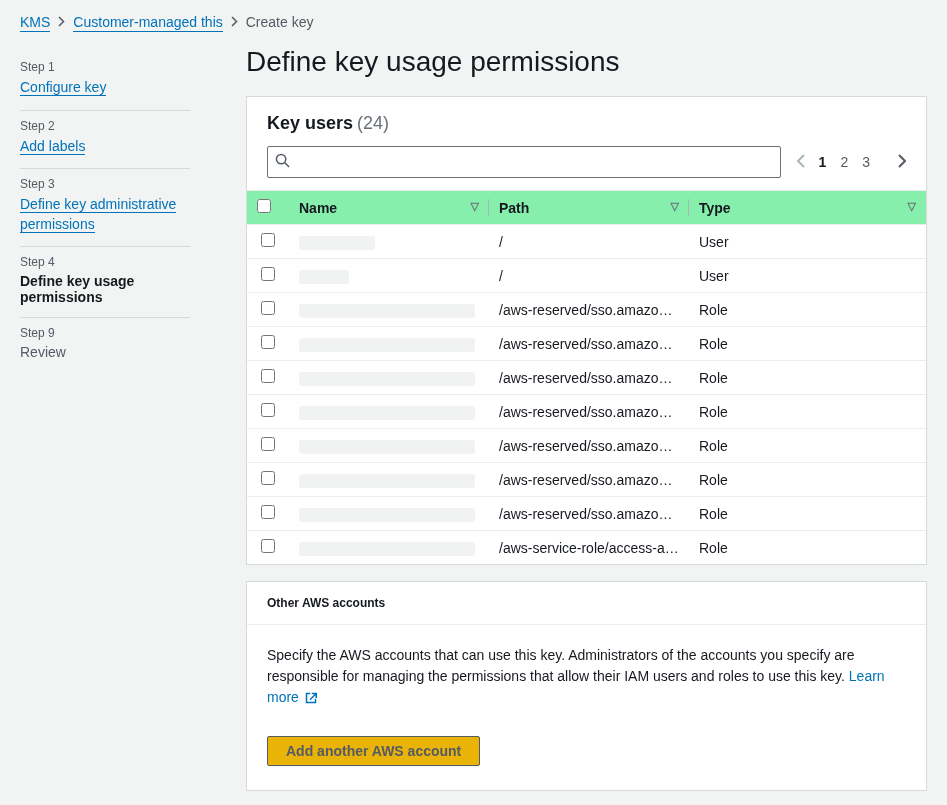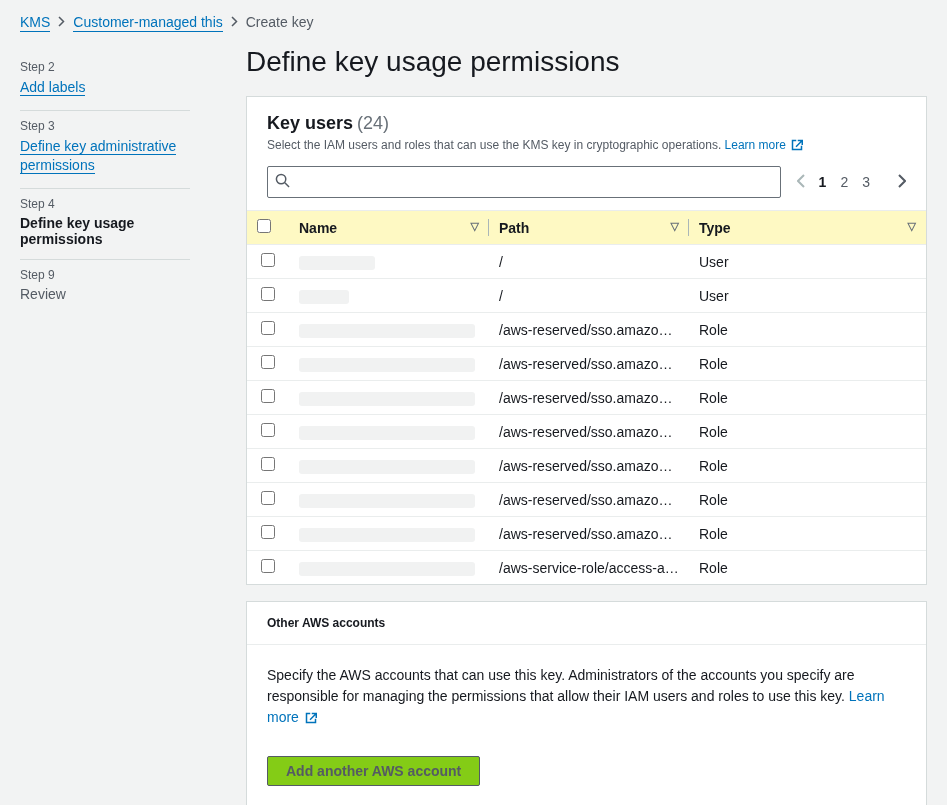--- a/index.html
+++ b/index.html
@@ -137,21 +137,21 @@
 .pager .pnum { cursor: pointer; }
 .pager .pnum.active { color: #16191f; font-weight: 700; }
 .pager .chev { color: #aab7b8; }
 .pager .chev.enabled { color: #545b64; cursor: pointer; }
 
 .table {
   width: 100%;
   border-collapse: collapse;
 }
 .table thead th {
-  background: #fef9c3;
+  background: #86efac;
   border-top: 1px solid #eaeded;
   border-bottom: 1px solid #eaeded;
   text-align: left;
   font-weight: 700;
   font-size: 14px;
   padding: 8px 10px;
   color: #16191f;
   position: relative;
 }
 .table th.divider::after {
@@ -205,21 +205,21 @@
 }
 .panel-subheader {
   padding: 14px 20px;
   border-bottom: 1px solid #eaeded;
   font-size: 12px;
   font-weight: 700;
 }
 .btn {
   display: inline-block;
   border: 1px solid #545b64;
-  background: #84cc16;
+  background: #eab308;
   color: #545b64;
   font-weight: 700;
   padding: 6px 18px;
   font-size: 14px;
   border-radius: 2px;
   cursor: pointer;
 }
 </style>
 </head>
 <body>
@@ -235,50 +235,40 @@
   <span class="sep">
     <svg width="7" height="11" viewBox="0 0 7 11">
         <path d="M1 1l4.5 4.5L1 10" stroke="#545b64" stroke-width="1.5" fill="none"></path>
       </svg>
   </span>
   <span class="current">Create key</span>
 </div>
 
 <div class="content">
   <div class="sidebar" id="sidebar">
+      <div class="step"><div class="step-label">Step 1</div><a href="#" class="step-link">Configure key</a></div>
       <div class="step"><div class="step-label">Step 2</div><a href="#" class="step-link">Add labels</a></div>
       <div class="step"><div class="step-label">Step 3</div><a href="#" class="step-link">Define key administrative permissions</a></div>
       <div class="step">
         <div class="step-label">Step 4</div>
         <div class="step-current">Define key usage permissions</div>
       </div>
       <div class="step">
         <div class="step-label">Step 9</div>
         <div class="step-plain">Review</div>
       </div>
     </div>
 
   <div class="main">
     <h1 class="page-title">Define key usage permissions</h1>
 
     <div class="panel">
       <div class="panel-header">
         <span class="panel-title">Key users</span>
         <span class="panel-title panel-count">(24)</span>
-        <div class="panel-desc">
-          <span>Select the IAM users and roles that can use the KMS key in cryptographic operations.</span>
-          <a href="#">
-            <span>Learn more</span>
-            <span class="ext-icon">
-              <svg width="12" height="12" viewBox="0 0 16 16">
-                  <path d="M13 13H3V3h4V1H1v14h14V9h-2z M9 1v2h3.6L6 9.6 7.4 11 14 4.4V8h2V1z" fill="#0073bb"></path>
-                </svg>
-            </span>
-          </a>
-        </div>
       </div>
 
       <div class="toolbar">
         <div class="search-wrap">
           <span class="search-icon-pos">
             <svg width="15" height="15" viewBox="0 0 16 16">
                 <circle cx="6.5" cy="6.5" r="5" stroke="#545b64" stroke-width="1.6" fill="none"></circle>
                 <line x1="10.5" y1="10.5" x2="15" y2="15" stroke="#545b64" stroke-width="1.6"></line>
               </svg>
           </span>

